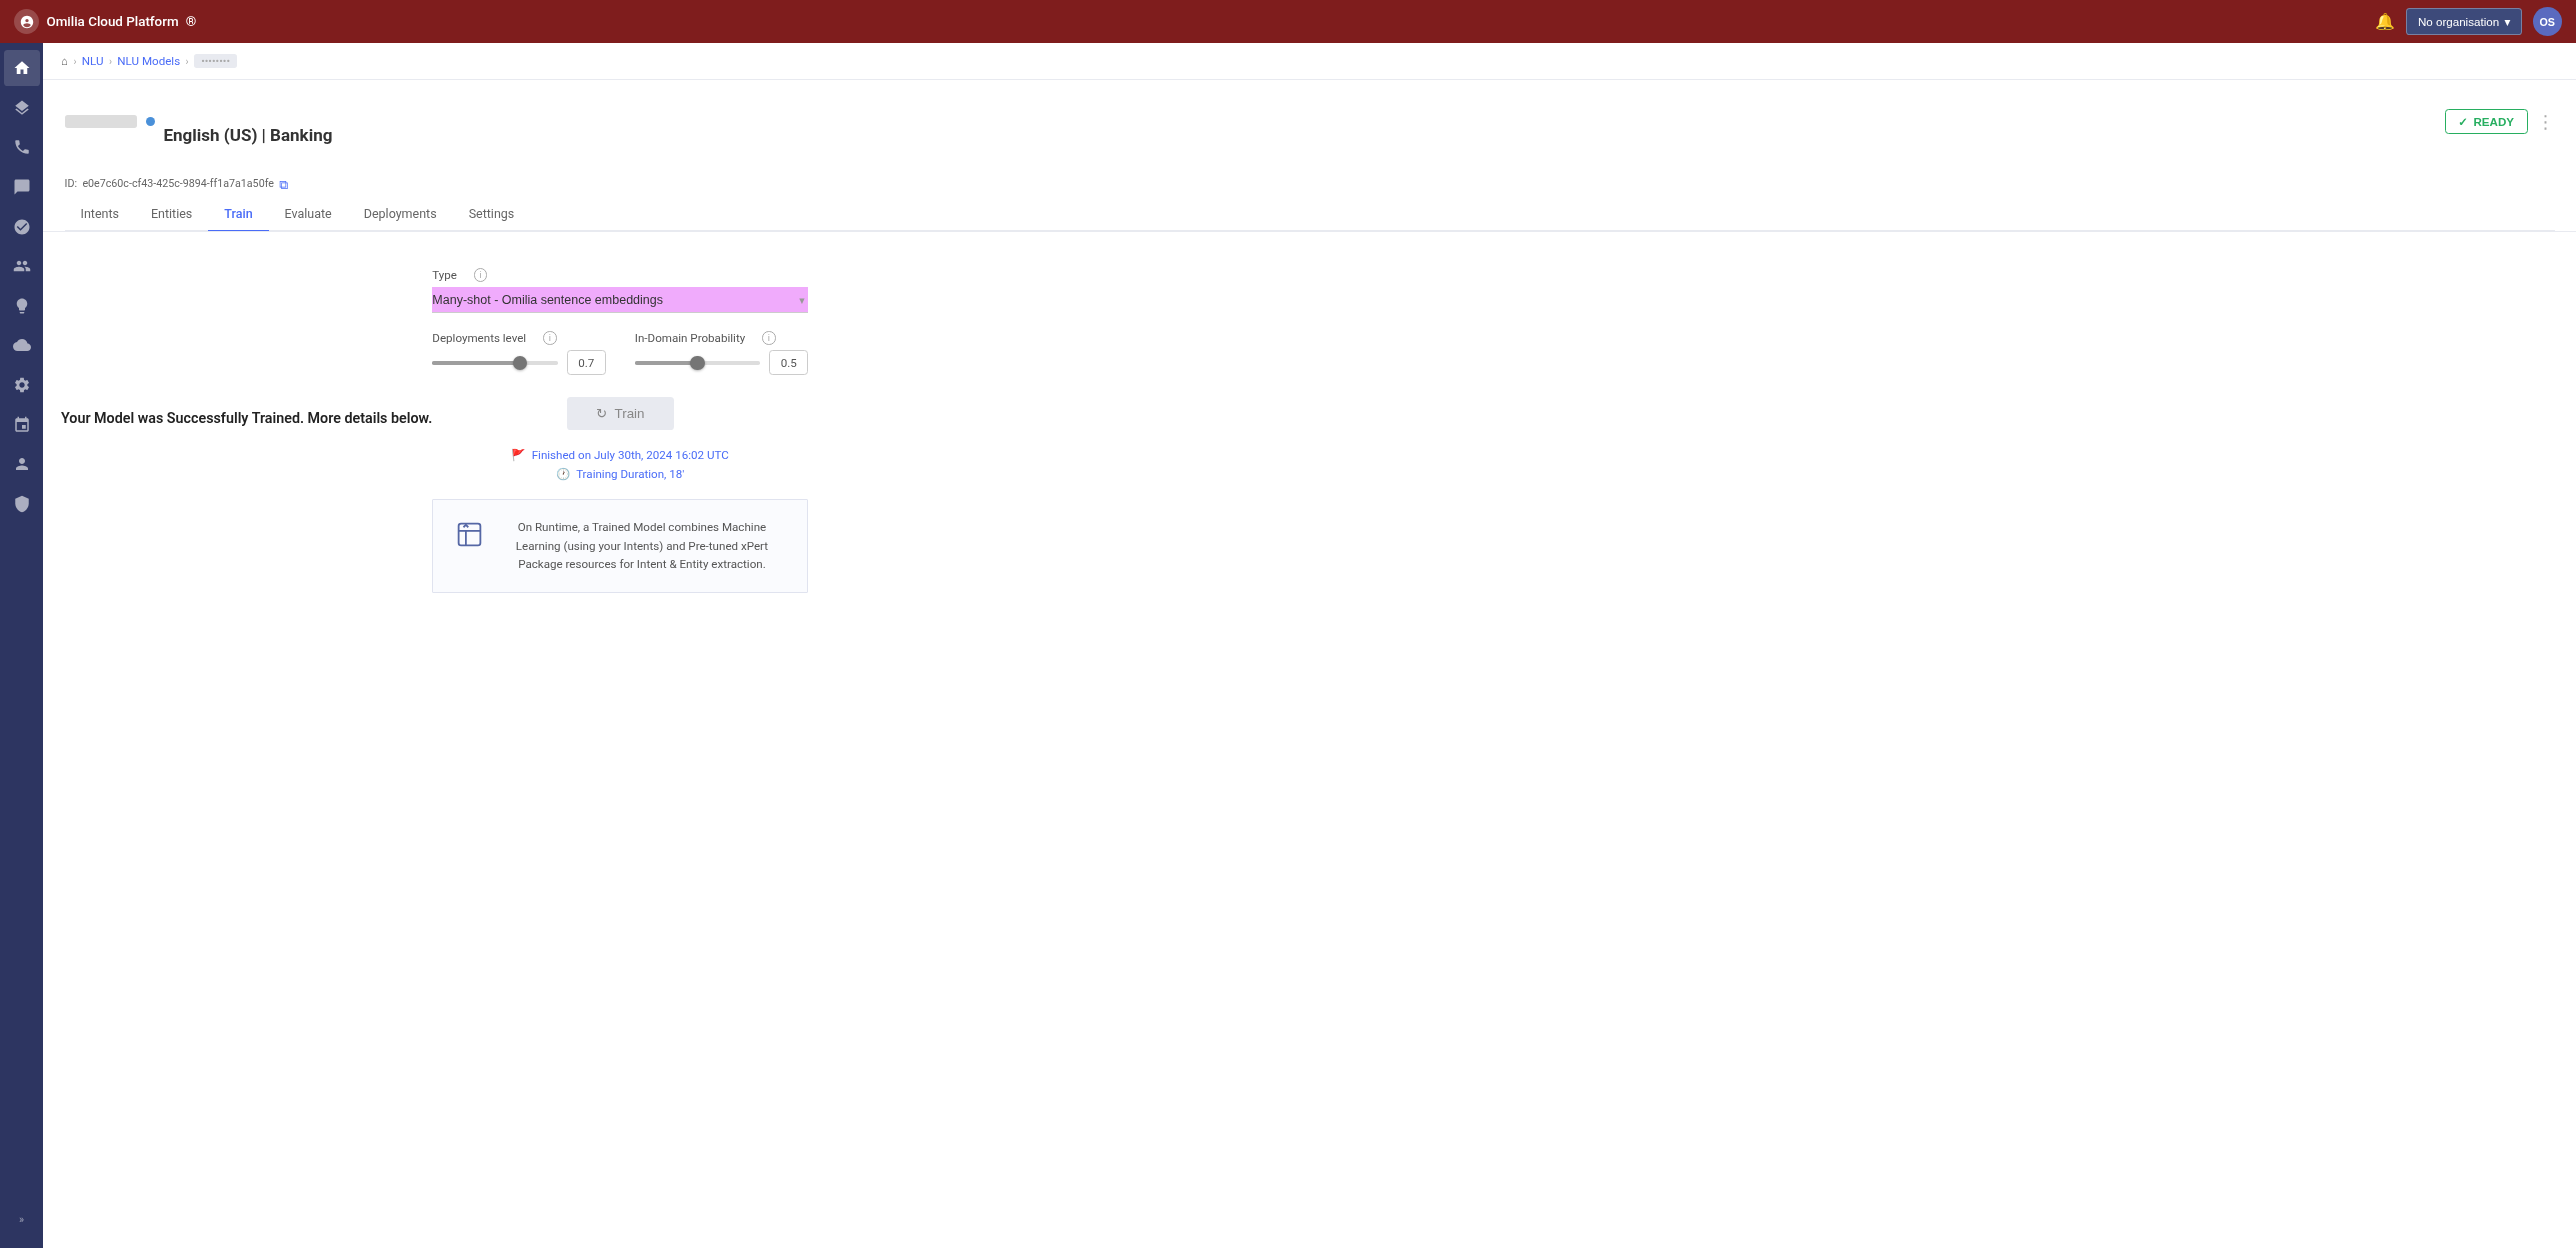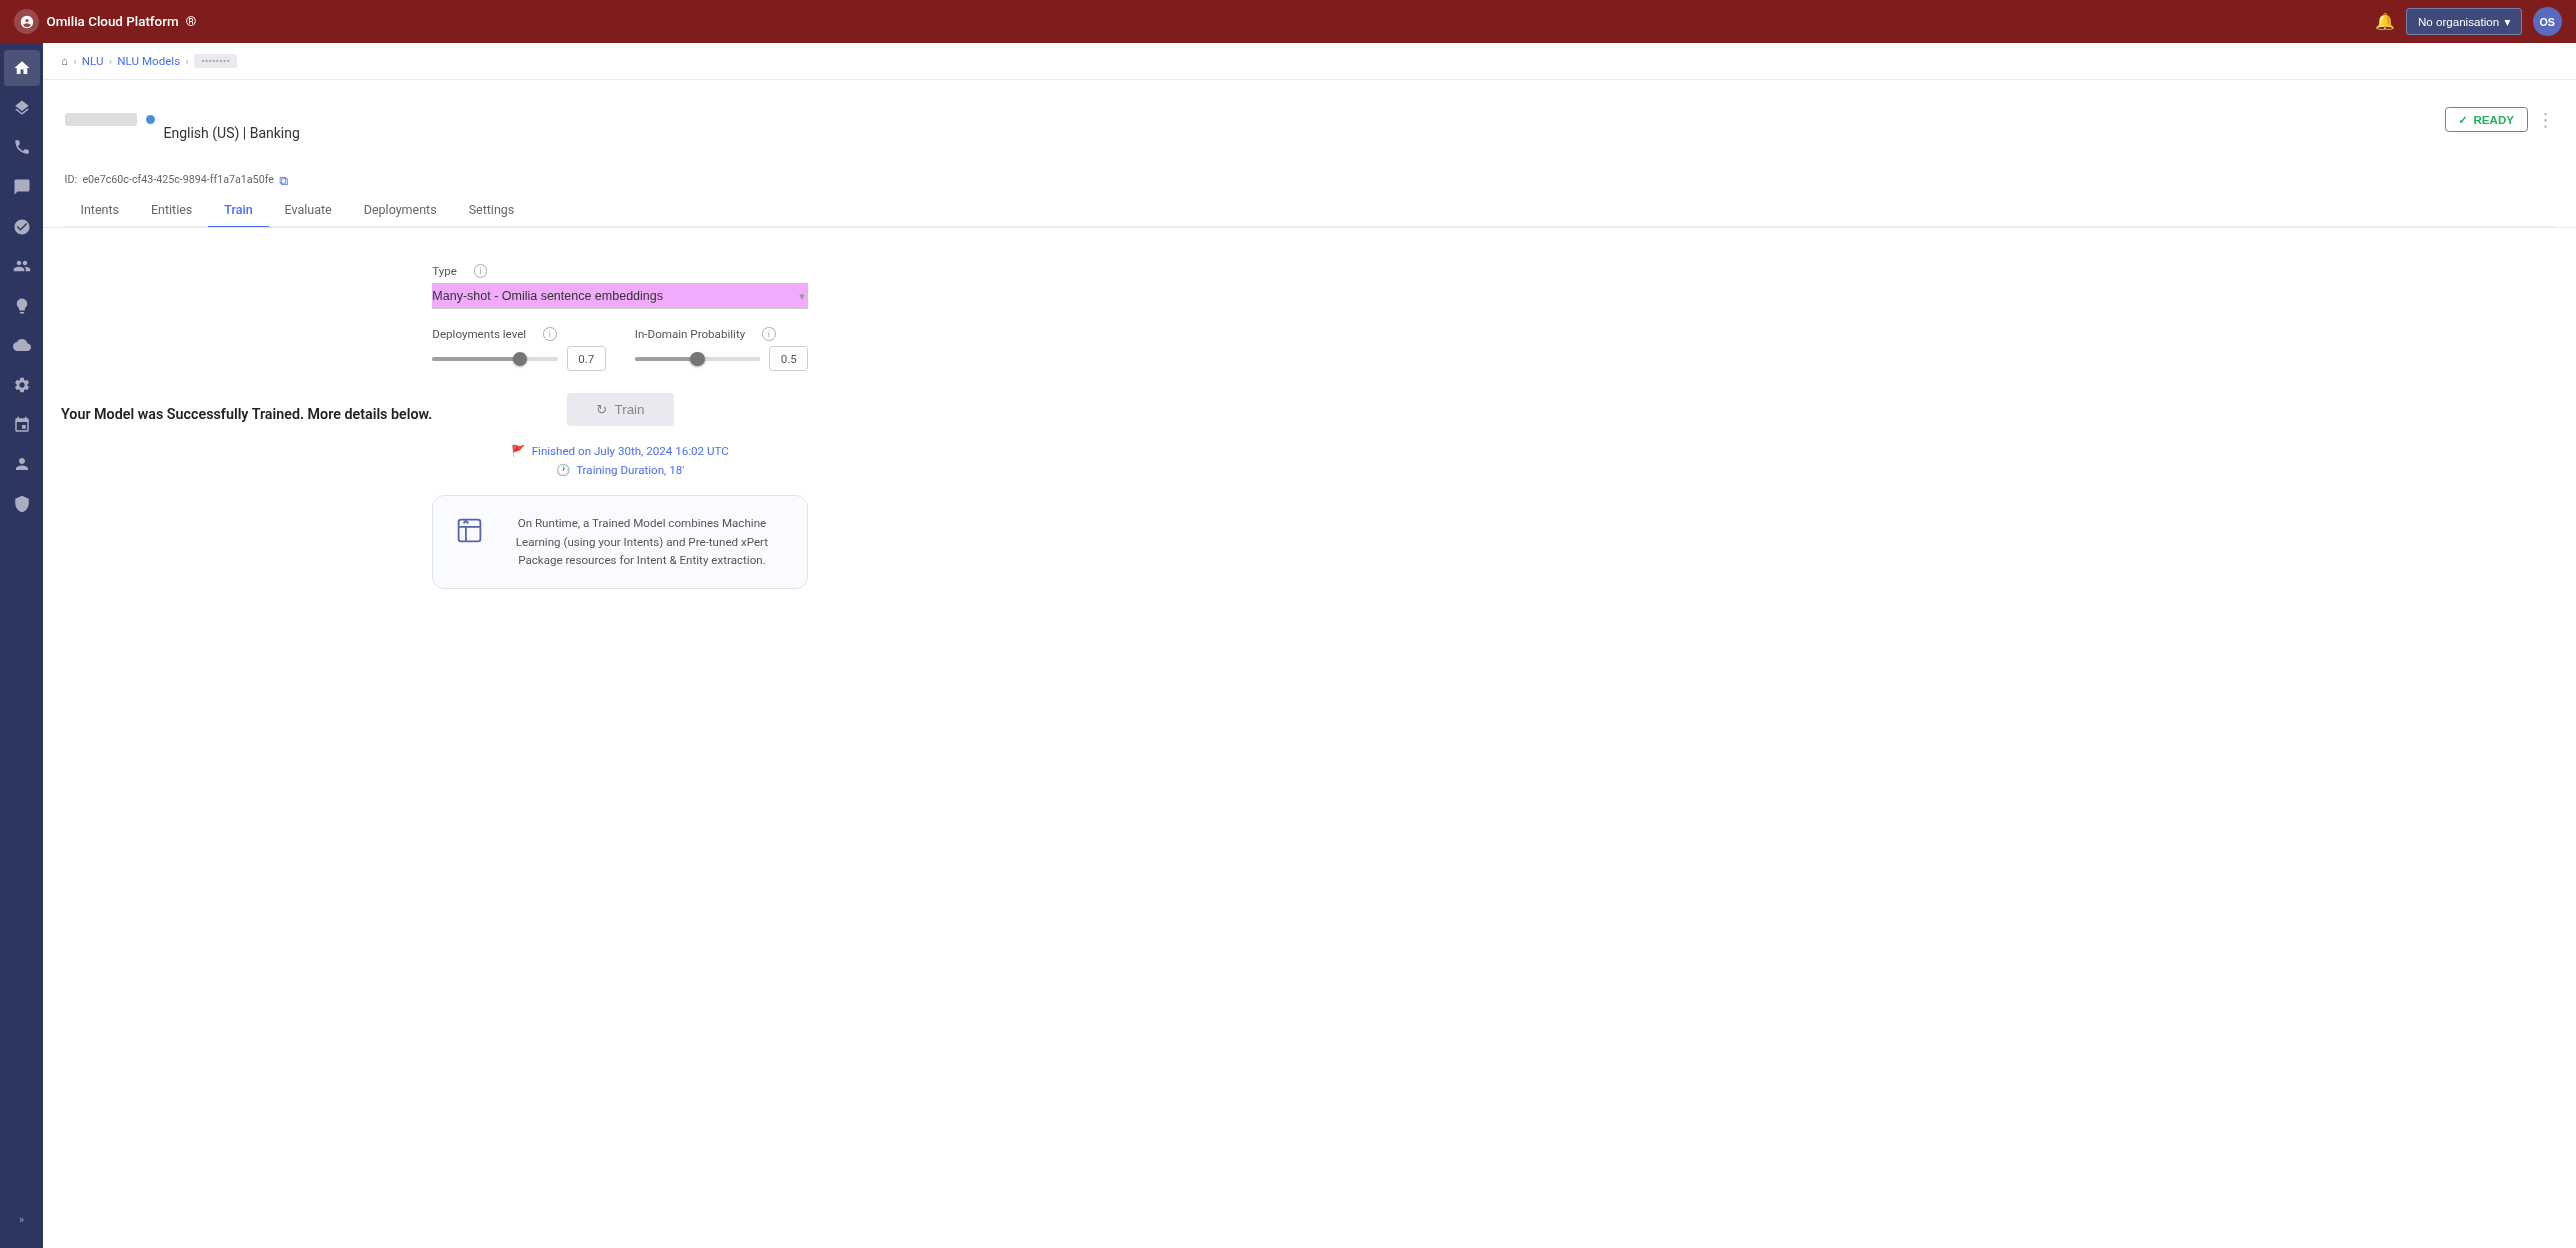--- a/index.html
+++ b/index.html
@@ -71,21 +71,21 @@
     
     .model-header {
       padding: 18px 21.5px 0;
       background: white;
       border-bottom: 0.9px solid #e8eaf0;
     }
     .model-title-row { display: flex; align-items: center; justify-content: space-between; margin-bottom: 7.2px; }
     .model-title-left { display: flex; align-items: center; gap: 9px; }
     .model-status-dot { width: 9px; height: 9px; background: #4a90d9; border-radius: 50%; }
     .model-name-blur { width: 72px; height: 12.5px; background: #ddd; border-radius: 2.7px; display: inline-block; }
-    .model-lang { color: #333; font-size: 14px; font-weight: 400; margin-top: 27px; }
+    .model-lang { color: #333; font-size: 17px; font-weight: 700; margin-top: 27px; }
     .model-header-right { display: flex; align-items: center; gap: 9px; }
     .ready-badge {
       border: 1.3px solid #27ae60;
       color: #27ae60;
       border-radius: 3.6px;
       padding: 4.5px 12.5px;
       font-size: 11.6px;
       font-weight: 600;
       display: flex; align-items: center; gap: 5.4px;
       background: white;
@@ -145,21 +145,21 @@
     }
     .spin-icon { font-size: 13.4px; animation: spin 2s linear infinite; display: inline-block; }
     @keyframes spin { from { transform: rotate(0deg); } to { transform: rotate(360deg); } }
 
     .train-meta { text-align: center; margin-bottom: 18px; }
     .finished-row { display: flex; align-items: center; justify-content: center; gap: 5.4px; color: #4a6cf7; font-size: 11.6px; margin-bottom: 5.4px; }
     .duration-row { display: flex; align-items: center; justify-content: center; gap: 5.4px; color: #4a6cf7; font-size: 11.6px; }
 
     .info-card {
       border: 0.9px solid #e0e3ef;
-      border-radius: 12px;
+      border-radius: 1px;
       padding: 18px 21.5px;
       display: flex; align-items: flex-start; gap: 14.3px;
       max-width: 376px;
       background: #fafbfe;
       margin-top: 7.2px;
     }
     .info-card-icon { font-size: 25px; color: #5567a5; flex-shrink: 0; margin-top: 1.8px; }
     .info-card-text { font-size: 11.6px; color: #555; line-height: 1.6; text-align: center; }
   </style>
 </head>

